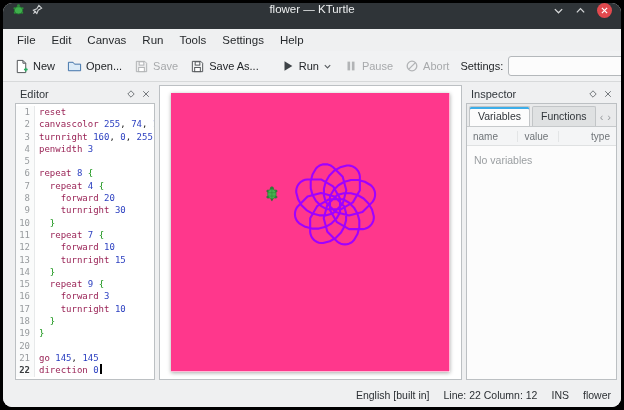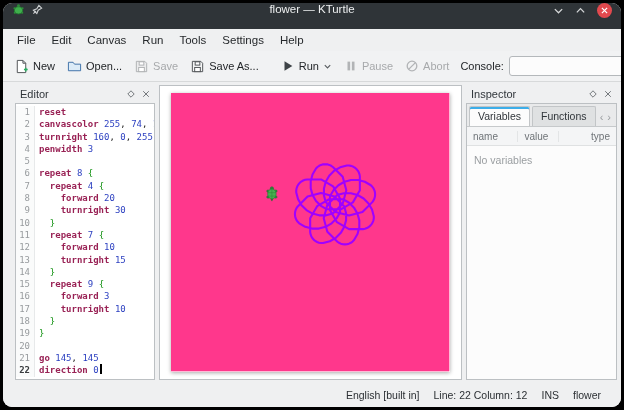--- a/index.html
+++ b/index.html
@@ -44,21 +44,21 @@
 
   
   .editor-dock { width:140px; flex:0 0 auto;margin-left:8px; }
   .editor-frame { flex:1; background:#ffffff; border:1px solid #bcc0c3; overflow:hidden;
                   font-family:"DejaVu Sans Mono", monospace; font-size:9px; line-height:12.3px; padding-top:2px; }
   .code-row { display:flex; }
   .ln { width:19px; flex:0 0 auto; text-align:right; padding-right:4px; color:#979b9e;
         background:#fafbfb; border-right:1px solid #e7e9ea; }
   .ln.cur { color:#3a3d40; font-weight:bold; }
   .codetxt { white-space:pre; padding-left:4px; color:#161616; }
-  .tk-kw { color:#992255;font-weight:bold; }
+  .tk-kw { color:#992255; }
   .tk-num { color:#2b3fc0; }
   .tk-brace { color:#119111; }
   .caret { display:inline-block; width:2px; height:10px; background:#000; margin-left:1px; vertical-align:-1px; }
 
   
   .canvas-view { flex:1; background:#ffffff; border:1px solid #bcc0c3;
                  display:flex; align-items:center; justify-content:center; min-width:0; }
   svg.tcanvas { display:block; height:95%; aspect-ratio:1/1; box-shadow:0 1px 4px rgba(0,0,0,.33); }
 
   
@@ -74,21 +74,21 @@
   .insp-thead { display:flex; height:19px; align-items:center; font-size:10px; color:#6f7478;
                 background:#f4f5f6; border-bottom:1px solid #dfe1e2; flex:0 0 auto; }
   .th { padding:0 6px; }
   .th.name { width:58px; }
   .th.value { width:46px; border-left:1px solid #e3e5e6; }
   .th.type { flex:1; border-left:1px solid #e3e5e6;padding-left:32px; }
   .insp-body { flex:1; padding:8px 7px; font-size:10.5px; color:#9a9ea1; }
 
   
   .statusbar { height:24px; flex:0 0 auto; display:flex; align-items:center; justify-content:flex-end;
-               gap:14px; padding:0 20px; font-size:10.5px; color:#2c3034; background:#eff0f1; }
+               gap:14px; padding:0 10px; font-size:10.5px; color:#2c3034; background:#eff0f1; }
 </style>
 </head>
 <body>
 
 <div class="window">
 
   <div class="titlebar">
     <div class="tb-side">
       <span class="tb-btn">
         <svg width="13" height="13" viewBox="0 0 16 16">
@@ -202,21 +202,21 @@
     <div class="tbtn disabled">
       <span class="ticon">
         <svg width="14" height="14" viewBox="0 0 16 16" fill="none" stroke="#b2b4b6" stroke-width="1.5">
             <circle cx="8" cy="8" r="5.5"></circle>
             <path d="M4.4 11.6 L11.6 4.4"></path>
           </svg>
       </span>
       <span>Abort</span>
     </div>
     <div class="console-wrap">
-      <span>Console:</span>
+      <span>Settings:</span>
       <div class="console-box">
         
       </div>
     </div>
 
   </div>
 
   <div class="content">
 
     <div class="dock editor-dock">

